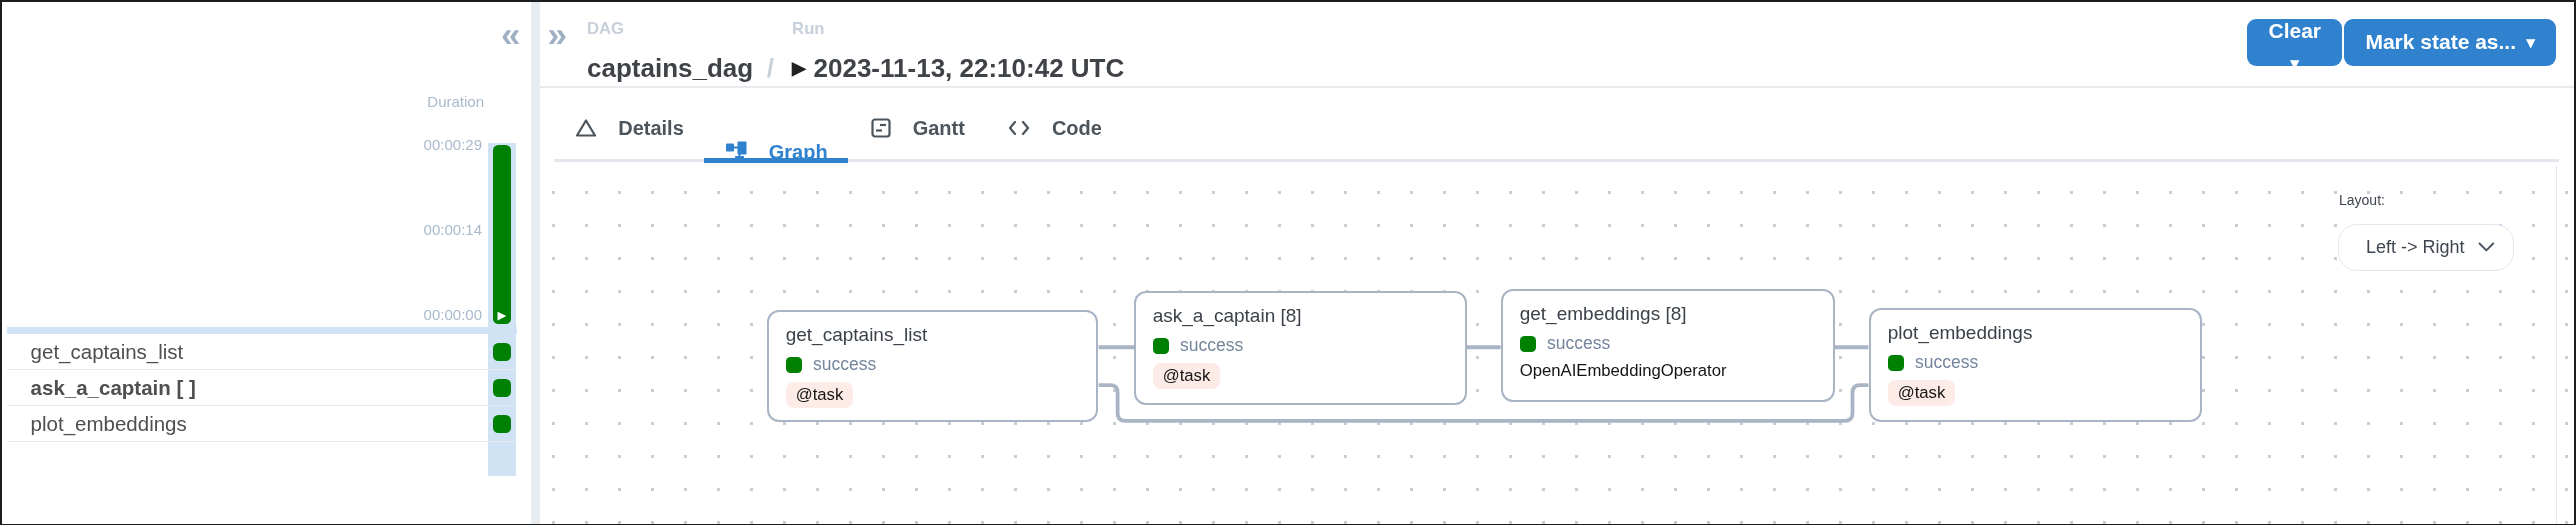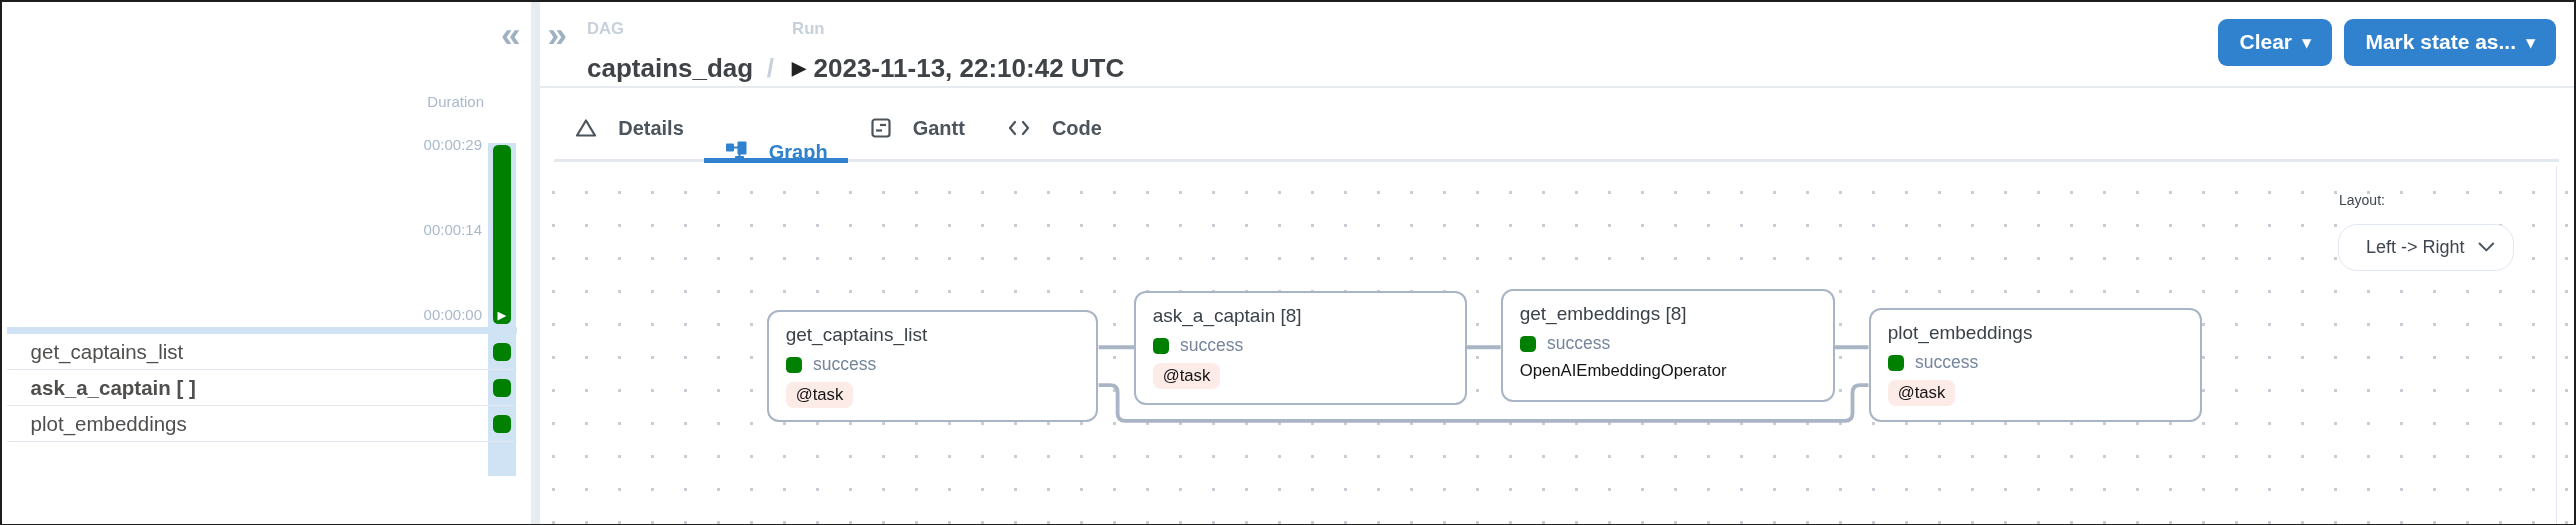--- a/index.html
+++ b/index.html
@@ -28,21 +28,21 @@
 
   
   .right-panel { position:absolute; left:538px; top:0; right:0; height:100%; background:#fff; }
   .expand-btn { position:absolute; top:13.7px; left:7.6px; font-size:35px; font-weight:bold; color:#9fb0c3; cursor:pointer; line-height:1; }
   .crumbs { position:absolute; left:47px; top:16.7px; display:flex; gap:18px; }
   .crumb-group .lbl { font-size:16.7px; font-weight:bold; color:#c7d0db; margin-bottom:14px; }
   .crumb-group .val { font-size:26px; font-weight:bold; color:#3f4347; white-space:nowrap; display:flex; align-items:center; }
   .crumb-sep { color:#c7d0db; font-weight:bold; font-size:26px; margin-left:13.7px; }
   .run-play { font-size:18px; margin-right:7.6px; color:#222; }
   .hdr-btn { position:absolute; top:16.7px; height:47px; background:#3182ce; border:none; border-radius:9px; color:#fff; font-family:inherit; font-size:21px; font-weight:bold; padding:0 21px; cursor:pointer; display:flex; align-items:center; gap:10.6px; }
-  .hdr-btn.clear { right:242px; }
+  .hdr-btn.clear { right:232px;flex-direction:column; }
   .hdr-btn.mark { right:18px; }
   .caret { font-size:16.7px; }
   .hdr-line { position:absolute; left:0; right:0; top:84px; height:1.5px; background:#e7ebf0; }
 
   
   .tabs { position:absolute; left:13.7px; top:85px; width:2005px; height:75px; display:flex; border-bottom:3.8px solid #e3e8ee; }
   .tab { position:relative; display:flex; align-items:center; gap:20px; padding:10.6px 20.5px 0 20.5px; font-size:20px; font-weight:bold; color:#4c545c; cursor:pointer; }
   .tab svg { display:block; }
   .tab.active { color:#3182ce;margin-top:48px; }
   .tab.active::after { content:""; position:absolute; left:0; right:0; bottom:-3.8px; height:4.6px; background:#3182ce; }

